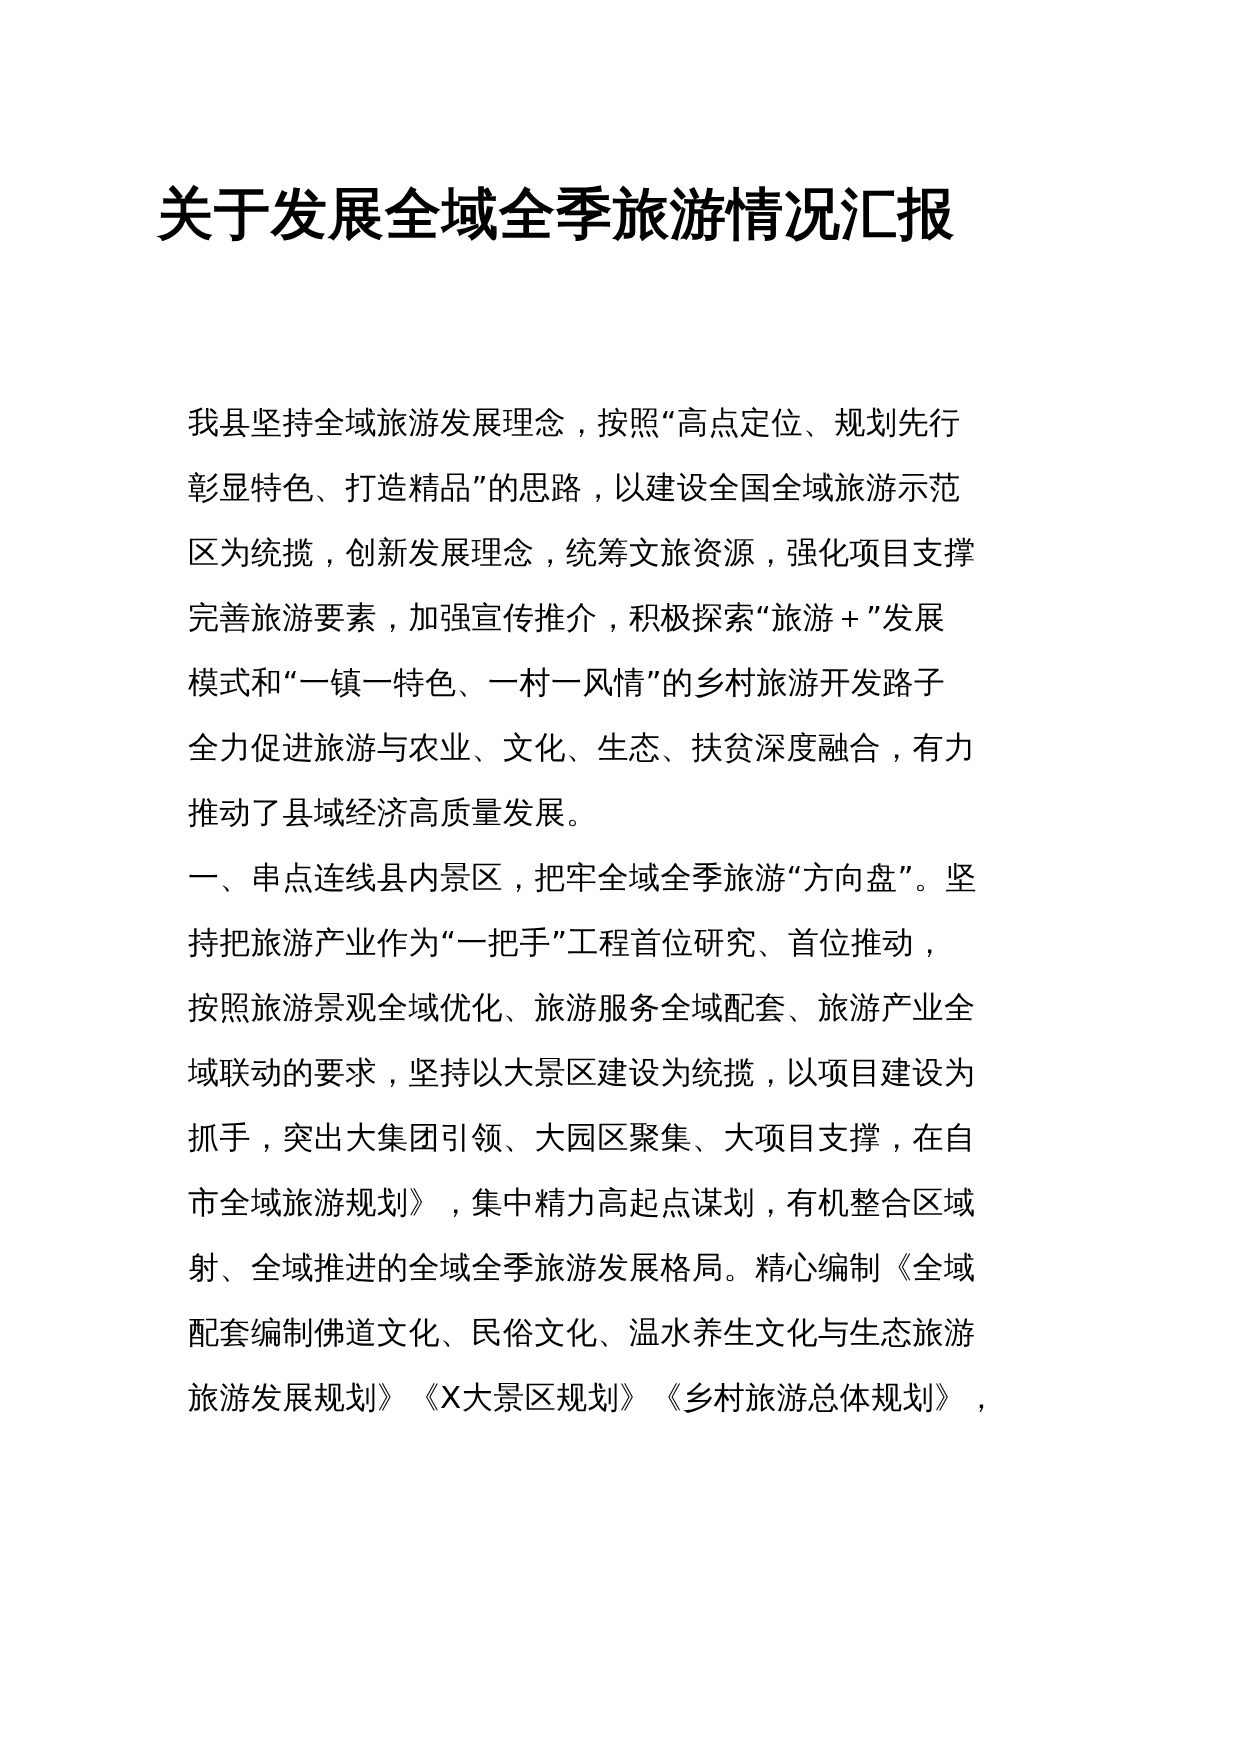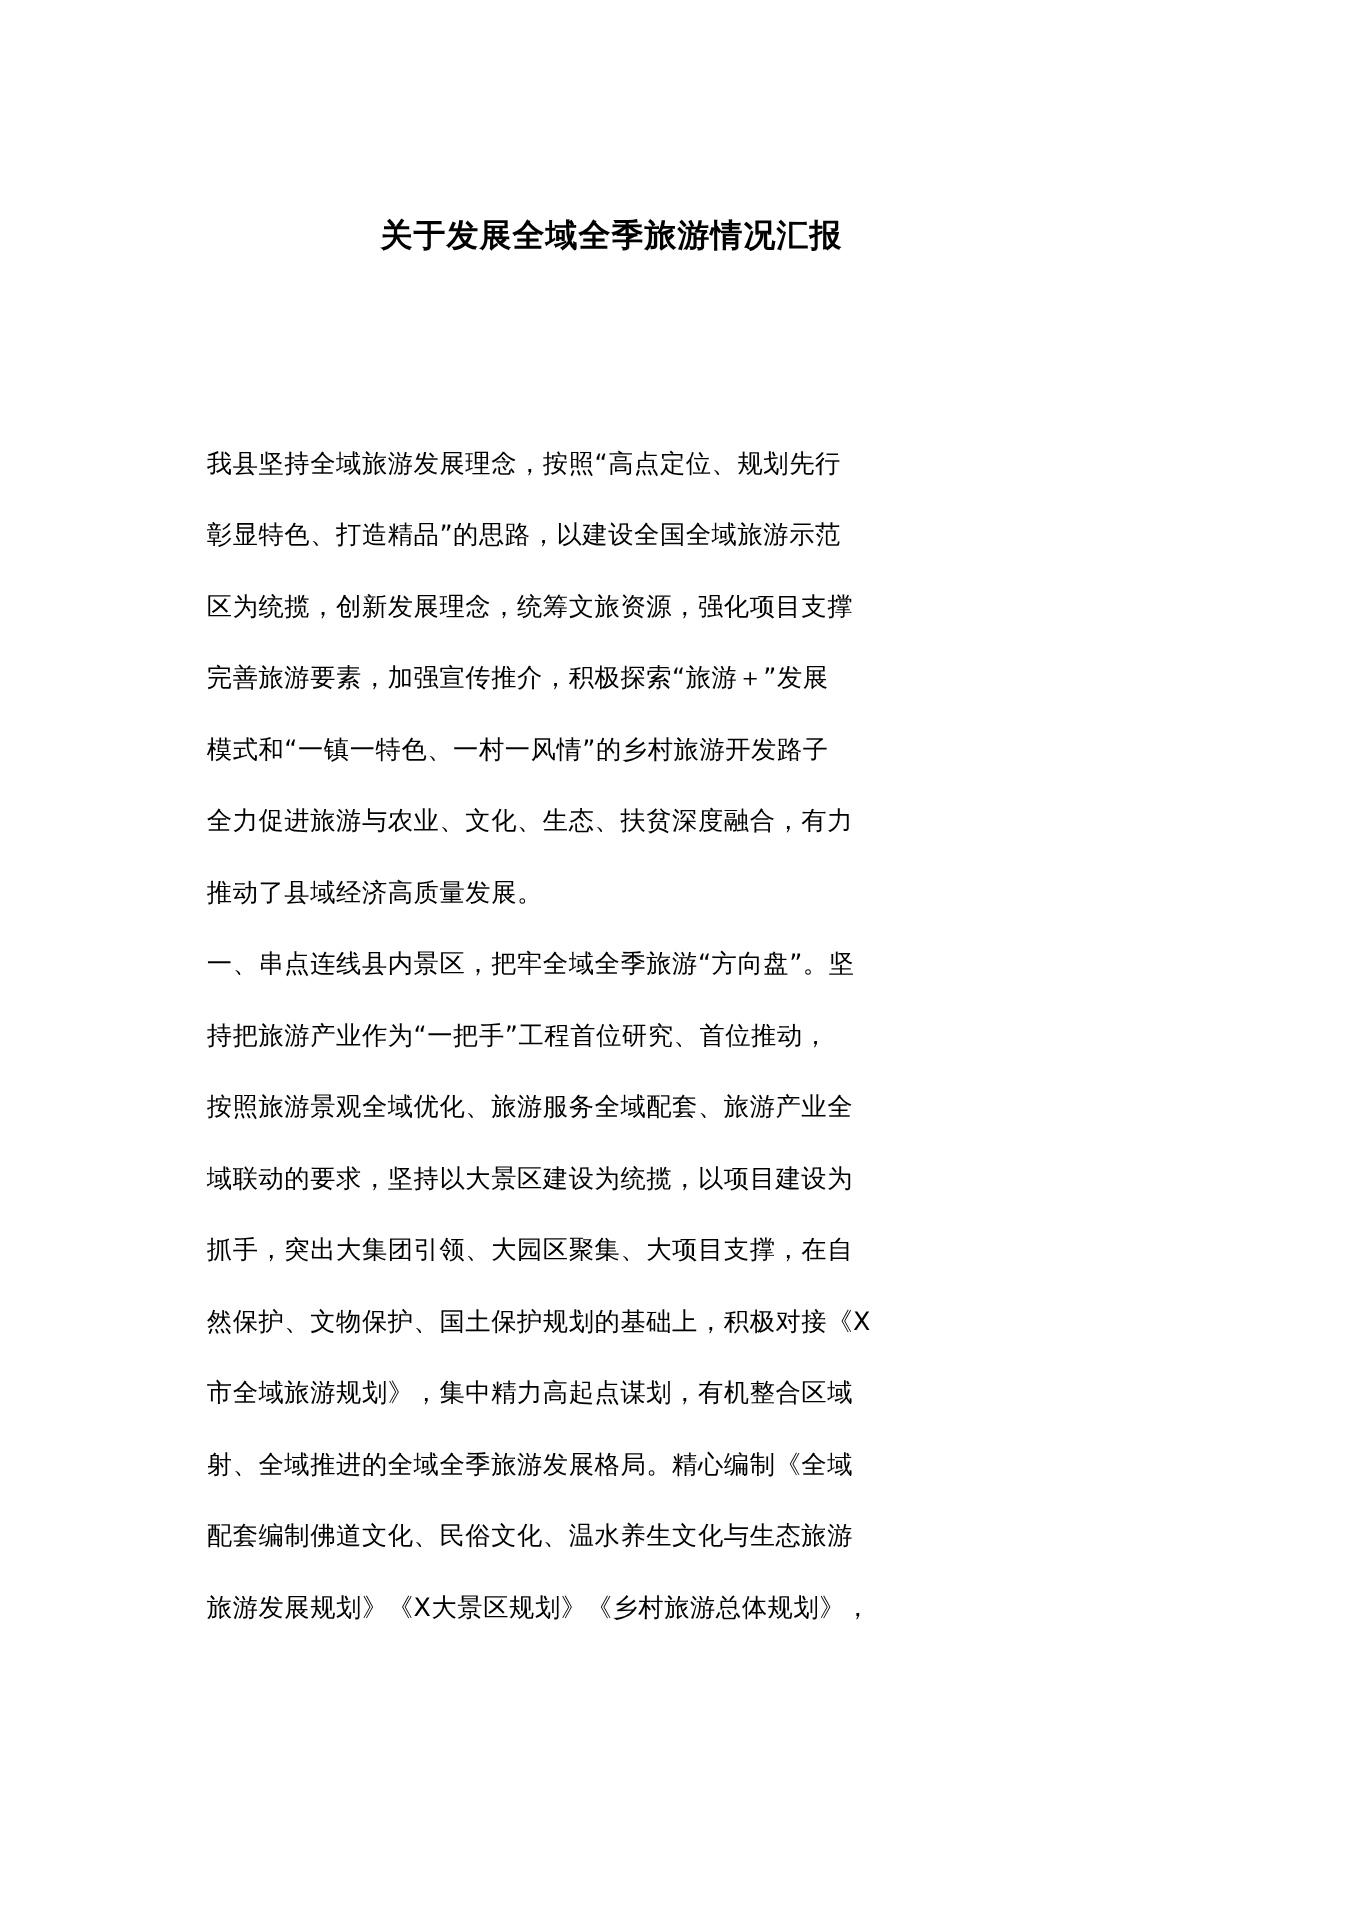--- a/index.html
+++ b/index.html
@@ -1,39 +1,38 @@
 <!DOCTYPE html>
 <html><head>
 <meta charset="utf-8">
 <style>
   html, body { margin: 0; padding: 0; background: #ffffff; }
   body { width: 1240px; height: 1754px; position: relative; overflow: hidden;
          font-family: "DejaVu Sans", "Liberation Sans", sans-serif; color: #000; }
   .title { position: absolute; top: 186px; left: 0; width: 1112px; text-align: center;
-           font-size: 29px; font-weight: bold; letter-spacing: 1px; line-height: 56px; }
+           font-size: 56px; font-weight: bold; letter-spacing: 1px; line-height: 56px; }
   .body { position: absolute; top: 390px; left: 188px; width: 870px; }
-  .line { font-size: 23px; line-height: 65px; height: 65px; white-space: nowrap;
+  .line { font-size: 31px; line-height: 65px; height: 65px; white-space: nowrap;
           letter-spacing: 0.5px; }
 </style>
 </head>
 <body>
 
 <div class="title">关于发展全域全季旅游情况汇报</div>
 
 <div class="body">
   <div class="line">我县坚持全域旅游发展理念，按照“高点定位、规划先行</div>
   <div class="line">彰显特色、打造精品”的思路，以建设全国全域旅游示范</div>
   <div class="line">区为统揽，创新发展理念，统筹文旅资源，强化项目支撑</div>
   <div class="line">完善旅游要素，加强宣传推介，积极探索“旅游＋”发展</div>
   <div class="line">模式和“一镇一特色、一村一风情”的乡村旅游开发路子</div>
   <div class="line">全力促进旅游与农业、文化、生态、扶贫深度融合，有力</div>
   <div class="line">推动了县域经济高质量发展。</div>
   <div class="line">一、串点连线县内景区，把牢全域全季旅游“方向盘”。坚</div>
   <div class="line">持把旅游产业作为“一把手”工程首位研究、首位推动，</div>
   <div class="line">按照旅游景观全域优化、旅游服务全域配套、旅游产业全</div>
   <div class="line">域联动的要求，坚持以大景区建设为统揽，以项目建设为</div>
   <div class="line">抓手，突出大集团引领、大园区聚集、大项目支撑，在自</div>
-  <div class="line">然保护、文物保护、国土保护规划的基础上，积极对接《X</div>
   <div class="line">市全域旅游规划》，集中精力高起点谋划，有机整合区域</div>
   <div class="line">射、全域推进的全域全季旅游发展格局。精心编制《全域</div>
   <div class="line">配套编制佛道文化、民俗文化、温水养生文化与生态旅游</div>
   <div class="line">旅游发展规划》《X大景区规划》《乡村旅游总体规划》，</div>
 </div>
 
 </body></html>

